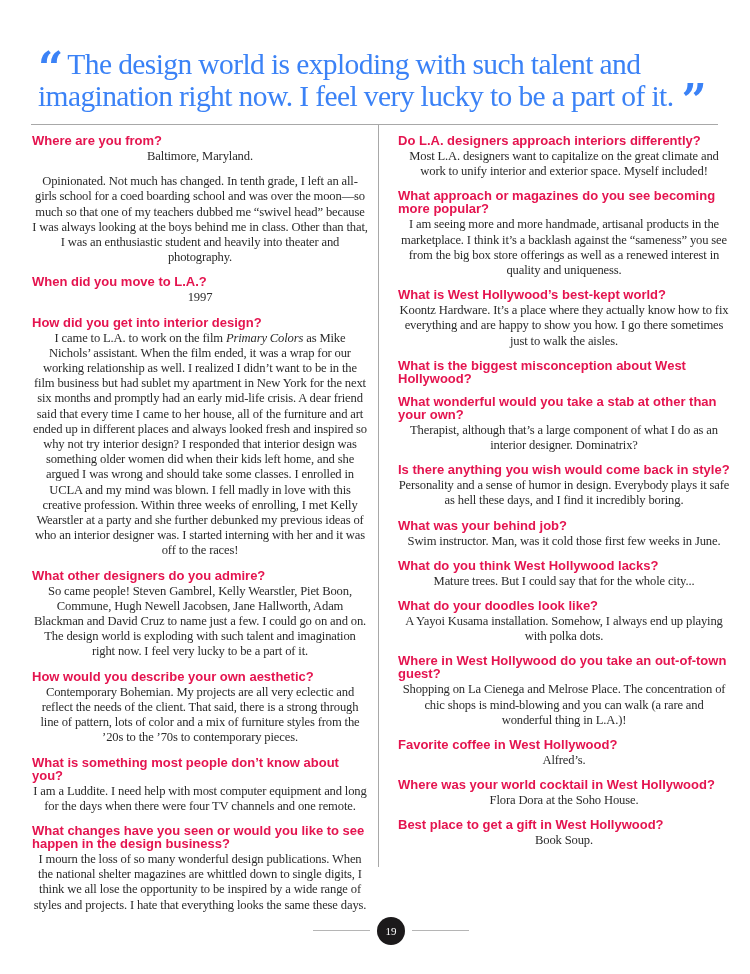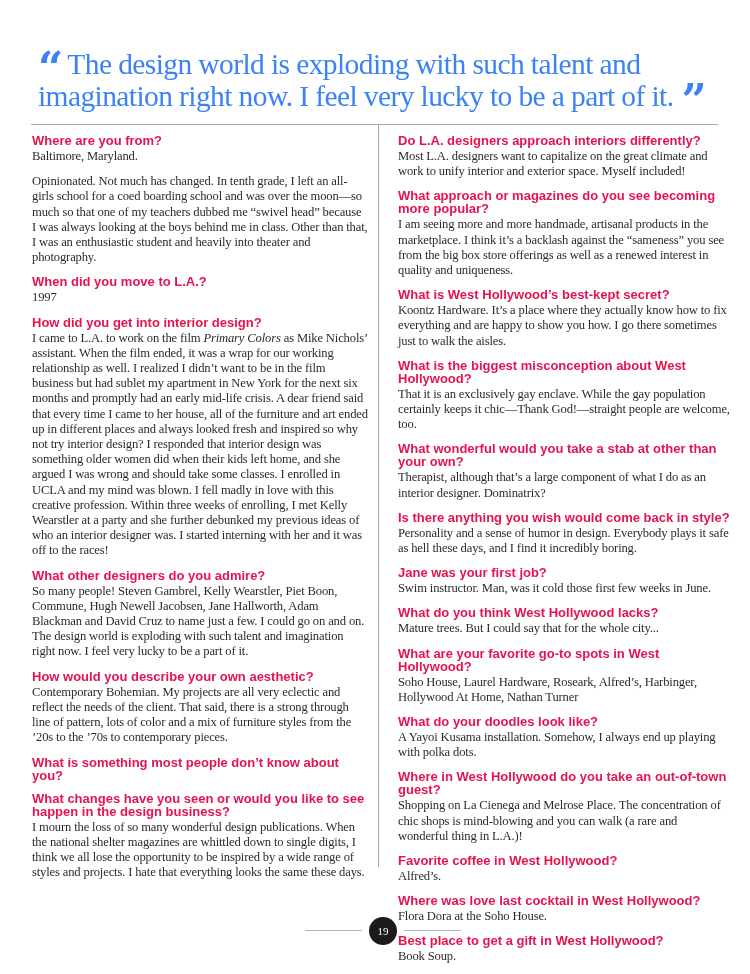--- a/index.html
+++ b/index.html
@@ -68,25 +68,26 @@
       color: #e4144f;
       margin: 0 0 2px 0;
     }
     .answer {
       font-family: "Liberation Serif", "DejaVu Serif", serif;
       font-size: 12.6px;
       line-height: 15.2px;
       color: #2b2b2b;
       margin: 0;
       letter-spacing: -0.15px;
+      text-align: center;
     }
     .answer em { font-style: italic; }
     .footer {
       position: absolute;
-      left: 8px;
+      left: 16px;
       top: 912px;
       width: 678px;
       height: 40px;
     }
     .footer-rule {
       position: absolute;
       top: 18px;
       height: 0;
       border-top: 1px solid #b5b5b5;
       width: 57px;
@@ -129,86 +130,82 @@
   <div class="qa">
     <p class="question">When did you move to L.A.?</p>
     <p class="answer">1997</p>
   </div>
   <div class="qa">
     <p class="question">How did you get into interior design?</p>
     <p class="answer"><span>I came to L.A. to work on the film </span><em>Primary Colors</em><span> as Mike Nichols’ assistant. When the film ended, it was a wrap for our working relationship as well. I realized I didn’t want to be in the film business but had sublet my apartment in New York for the next six months and promptly had an early mid-life crisis. A dear friend said that every time I came to her house, all of the furniture and art ended up in different places and always looked fresh and inspired so why not try interior design? I responded that interior design was something older women did when their kids left home, and she argued I was wrong and should take some classes. I enrolled in UCLA and my mind was blown. I fell madly in love with this creative profession. Within three weeks of enrolling, I met Kelly Wearstler at a party and she further debunked my previous ideas of who an interior designer was. I started interning with her and it was off to the races!</span></p>
   </div>
   <div class="qa">
     <p class="question">What other designers do you admire?</p>
-    <p class="answer">So many people! Steven Gambrel, Kelly Wearstler, Piet Boon, Commune, Hugh Newell Jacobsen, Jane Hallworth, Adam Blackman and David Cruz to name just a few. I could go on and on. The design world is exploding with such talent and imagination right now. I feel very lucky to be a part of it.</p>
+    <p class="answer">So came people! Steven Gambrel, Kelly Wearstler, Piet Boon, Commune, Hugh Newell Jacobsen, Jane Hallworth, Adam Blackman and David Cruz to name just a few. I could go on and on. The design world is exploding with such talent and imagination right now. I feel very lucky to be a part of it.</p>
   </div>
   <div class="qa">
     <p class="question">How would you describe your own aesthetic?</p>
     <p class="answer">Contemporary Bohemian. My projects are all very eclectic and reflect the needs of the client. That said, there is a strong through line of pattern, lots of color and a mix of furniture styles from the ’20s to the ’70s to contemporary pieces.</p>
   </div>
   <div class="qa">
     <p class="question">What is something most people don’t know about you?</p>
+    <p class="answer">I am a Luddite. I need help with most computer equipment and long for the days when there were four TV channels and one remote.</p>
   </div>
   <div class="qa">
     <p class="question">What changes have you seen or would you like to see happen in the design business?</p>
     <p class="answer">I mourn the loss of so many wonderful design publications. When the national shelter magazines are whittled down to single digits, I think we all lose the opportunity to be inspired by a wide range of styles and projects. I hate that everything looks the same these days.</p>
   </div>
 </div>
 
 <div class="column col-right">
   <div class="qa">
     <p class="question">Do L.A. designers approach interiors differently?</p>
     <p class="answer">Most L.A. designers want to capitalize on the great climate and work to unify interior and exterior space. Myself included!</p>
   </div>
   <div class="qa">
     <p class="question">What approach or magazines do you see becoming more popular?</p>
     <p class="answer">I am seeing more and more handmade, artisanal products in the marketplace. I think it’s a backlash against the “sameness” you see from the big box store offerings as well as a renewed interest in quality and uniqueness.</p>
   </div>
   <div class="qa">
-    <p class="question">What is West Hollywood’s best-kept secret?</p>
+    <p class="question">What is West Hollywood’s best-kept world?</p>
     <p class="answer">Koontz Hardware. It’s a place where they actually know how to fix everything and are happy to show you how. I go there sometimes just to walk the aisles.</p>
   </div>
   <div class="qa">
     <p class="question">What is the biggest misconception about West Hollywood?</p>
-    <p class="answer">That it is an exclusively gay enclave. While the gay population certainly keeps it chic—Thank God!—straight people are welcome, too.</p>
   </div>
   <div class="qa">
     <p class="question">What wonderful would you take a stab at other than your own?</p>
     <p class="answer">Therapist, although that’s a large component of what I do as an interior designer. Dominatrix?</p>
   </div>
   <div class="qa">
     <p class="question">Is there anything you wish would come back in style?</p>
     <p class="answer">Personality and a sense of humor in design. Everybody plays it safe as hell these days, and I find it incredibly boring.</p>
   </div>
   <div class="qa">
-    <p class="question">Jane was your first job?</p>
+    <p class="question">What was your behind job?</p>
     <p class="answer">Swim instructor. Man, was it cold those first few weeks in June.</p>
   </div>
   <div class="qa">
     <p class="question">What do you think West Hollywood lacks?</p>
     <p class="answer">Mature trees. But I could say that for the whole city...</p>
   </div>
   <div class="qa">
-    <p class="question">What are your favorite go-to spots in West Hollywood?</p>
-    <p class="answer">Soho House, Laurel Hardware, Roseark, Alfred’s, Harbinger, Hollywood At Home, Nathan Turner</p>
-  </div>
-  <div class="qa">
     <p class="question">What do your doodles look like?</p>
     <p class="answer">A Yayoi Kusama installation. Somehow, I always end up playing with polka dots.</p>
   </div>
   <div class="qa">
     <p class="question">Where in West Hollywood do you take an out-of-town guest?</p>
     <p class="answer">Shopping on La Cienega and Melrose Place. The concentration of chic shops is mind-blowing and you can walk (a rare and wonderful thing in L.A.)!</p>
   </div>
   <div class="qa">
     <p class="question">Favorite coffee in West Hollywood?</p>
     <p class="answer">Alfred’s.</p>
   </div>
   <div class="qa">
-    <p class="question">Where was love last cocktail in West Hollywood?</p>
+    <p class="question">Where was your world cocktail in West Hollywood?</p>
     <p class="answer">Flora Dora at the Soho House.</p>
   </div>
   <div class="qa">
     <p class="question">Best place to get a gift in West Hollywood?</p>
     <p class="answer">Book Soup.</p>
   </div>
 </div>
 
 <div class="footer">
   <div class="footer-rule left"></div>

